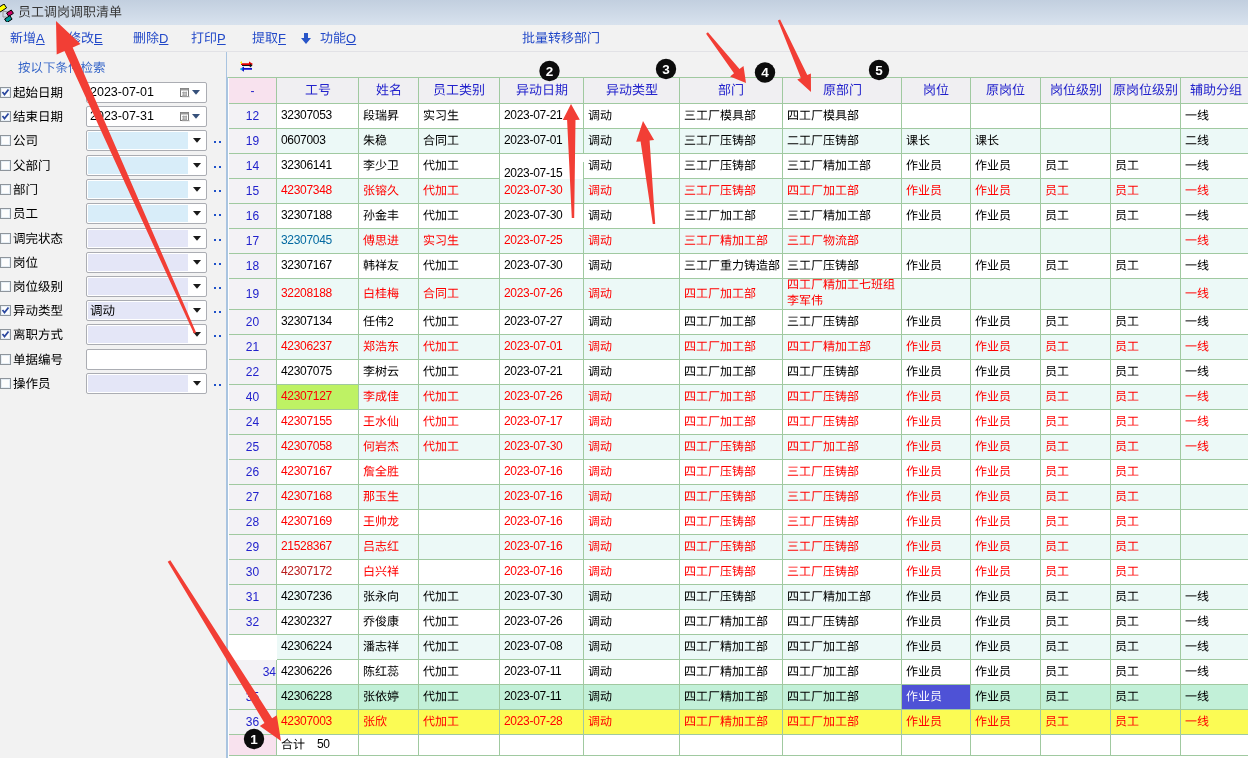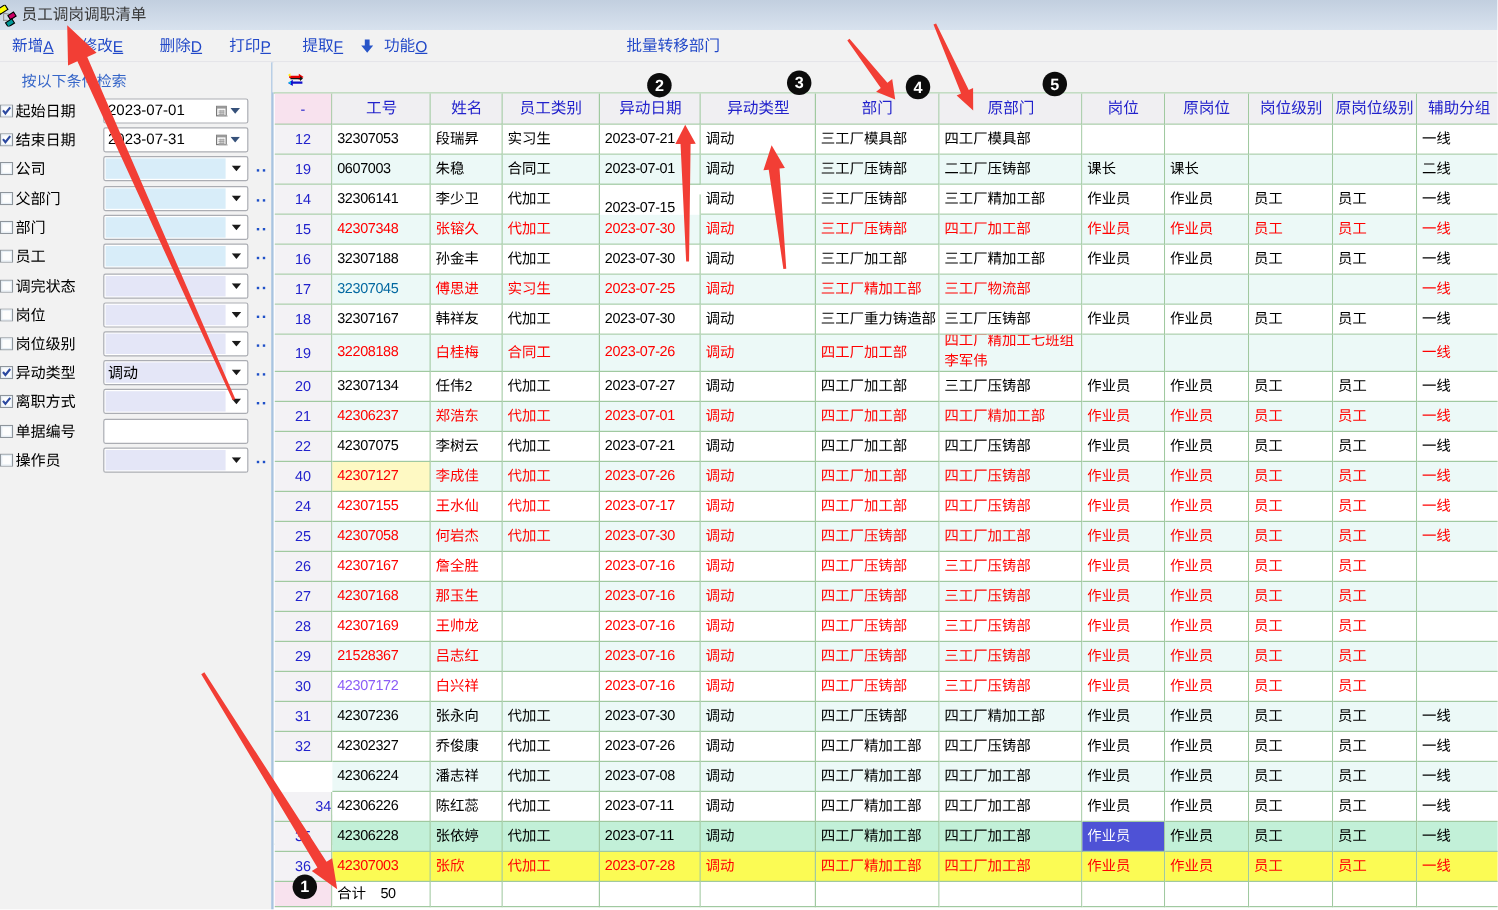--- a/index.html
+++ b/index.html
@@ -1647,21 +1647,21 @@
     <svg class="cj" width="24" height="14" viewBox="0 0 24 14">
       <g transform="translate(0,10.56) scale(0.012,-0.012)" fill="#000">
         <use href="#g4e00" x="0"></use>
         <use href="#g7ebf" x="1000"></use>
       </g>
     </svg>
   </div>
 <div class="cell cen" style="left:229px;top:385px;width:48px;height:25px;background:#f3f2f5;">
     <span style="font-size:12px;color:#2222cc">40</span>
   </div>
-<div class="cell" style="left:277px;top:385px;width:82px;height:25px;background:#fef9c3;">
+<div class="cell" style="left:277px;top:385px;width:82px;height:25px;background:#bef264;">
     <span class="num" style="color:#ff0000">42307127</span>
   </div>
 <div class="cell" style="left:359px;top:385px;width:60px;height:25px;background:#ecf9f7;">
     <svg class="cj" width="36" height="14" viewBox="0 0 36 14">
       <g transform="translate(0,10.56) scale(0.012,-0.012)" fill="#ff0000">
         <use href="#g674e" x="0"></use>
         <use href="#g6210" x="1000"></use>
         <use href="#g4f73" x="2000"></use>
       </g>
     </svg>
@@ -2295,21 +2295,21 @@
         <use href="#g5458" x="0"></use>
         <use href="#g5de5" x="1000"></use>
       </g>
     </svg>
   </div>
 <div class="cell" style="left:1181px;top:535px;width:70px;height:25px;background:#ecf9f7;"></div>
 <div class="cell cen" style="left:229px;top:560px;width:48px;height:25px;background:#f3f2f5;">
     <span style="font-size:12px;color:#2222cc">30</span>
   </div>
 <div class="cell" style="left:277px;top:560px;width:82px;height:25px;background:#fff;">
-    <span class="num" style="color:#8b5cf6">42307172</span>
+    <span class="num" style="color:#b91c1c">42307172</span>
   </div>
 <div class="cell" style="left:359px;top:560px;width:60px;height:25px;background:#fff;">
     <svg class="cj" width="36" height="14" viewBox="0 0 36 14">
       <g transform="translate(0,10.56) scale(0.012,-0.012)" fill="#ff0000">
         <use href="#g767d" x="0"></use>
         <use href="#g5174" x="1000"></use>
         <use href="#g7965" x="2000"></use>
       </g>
     </svg>
   </div>

